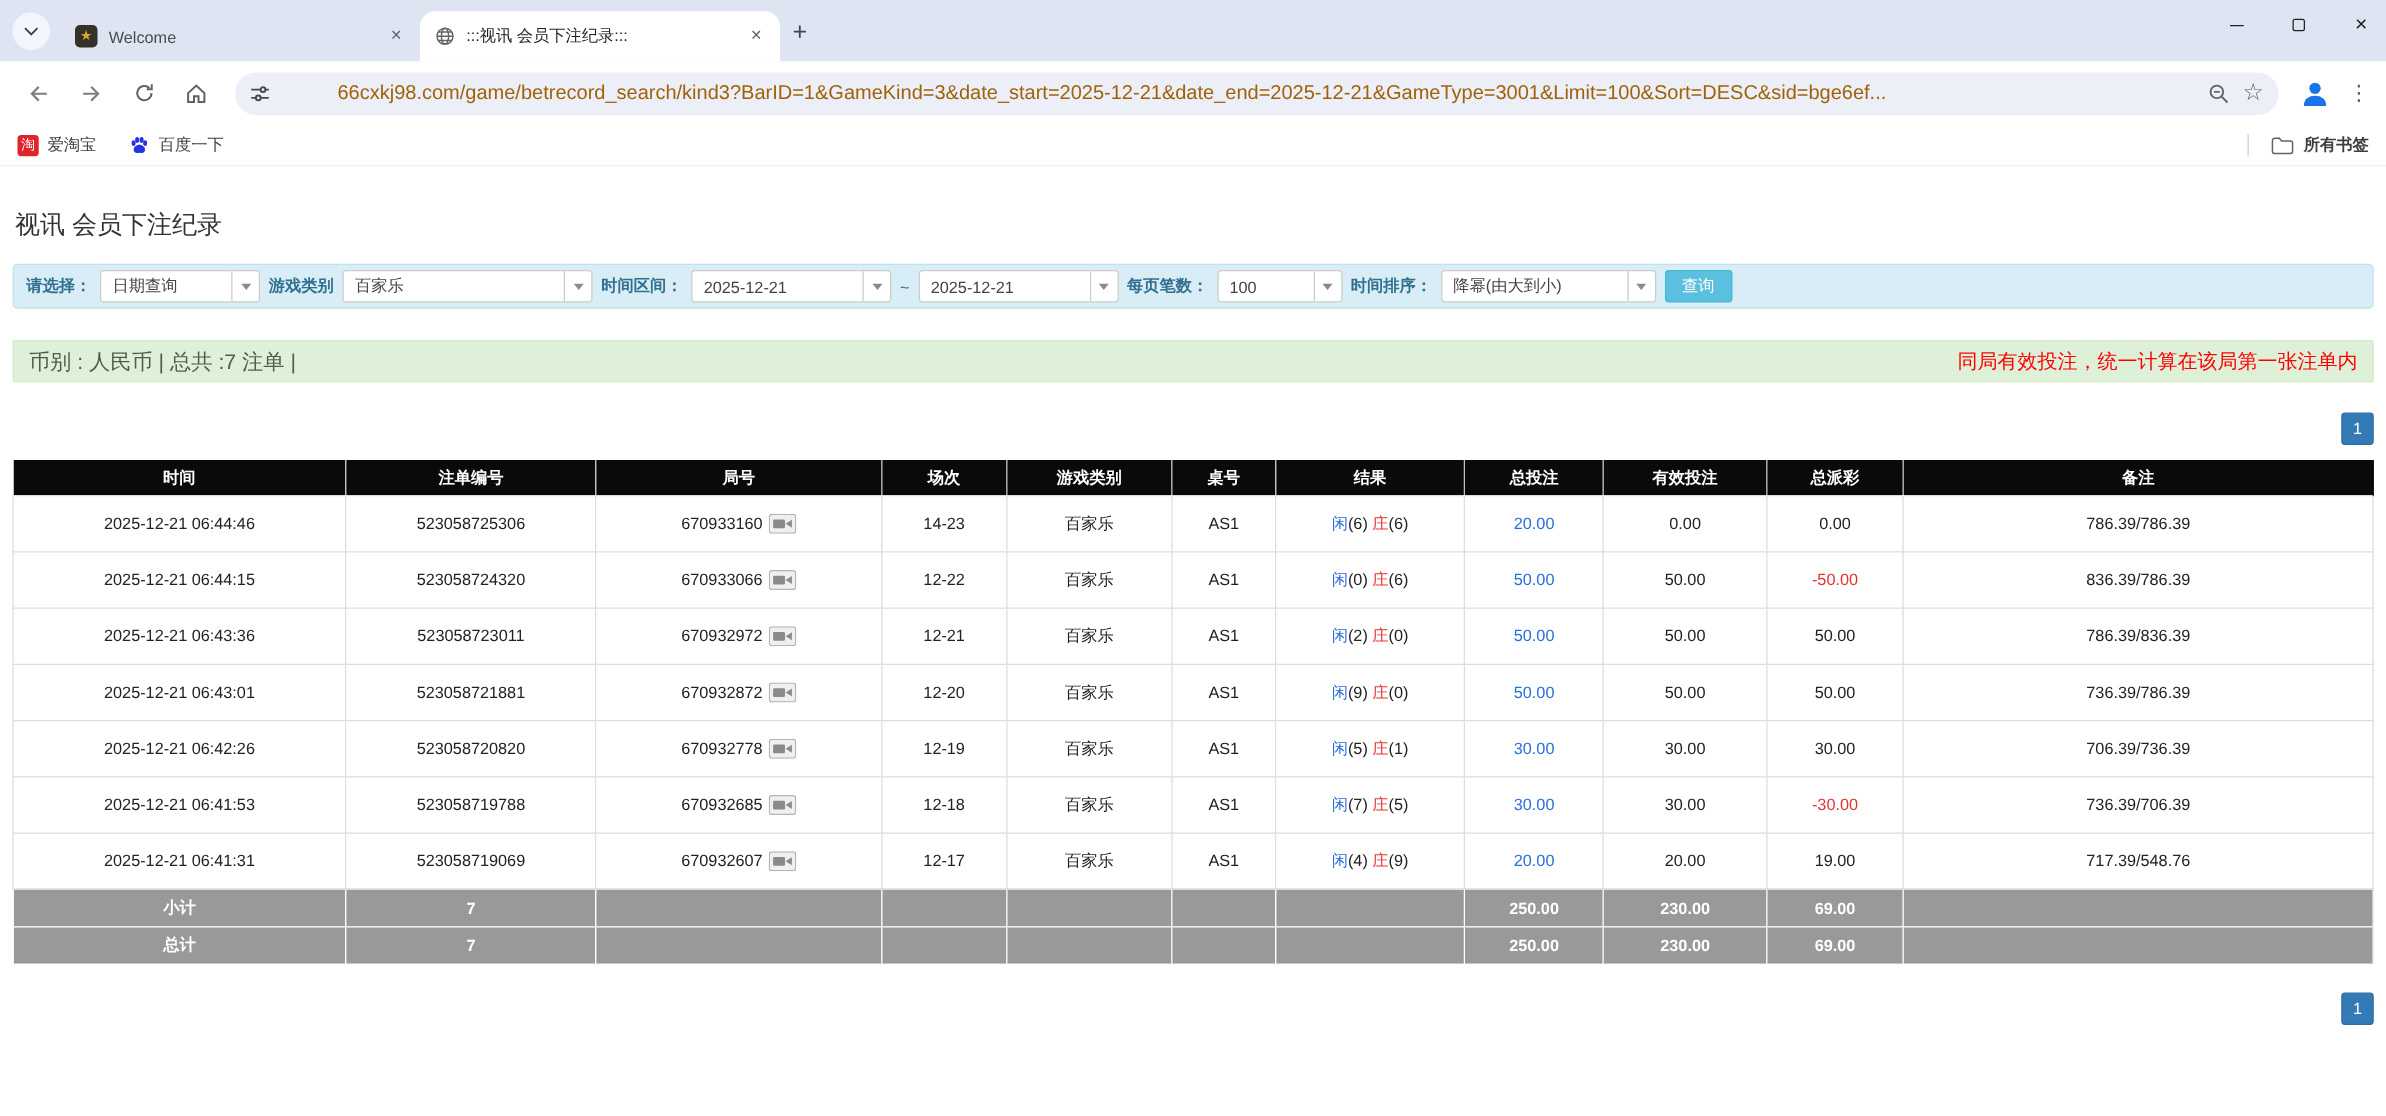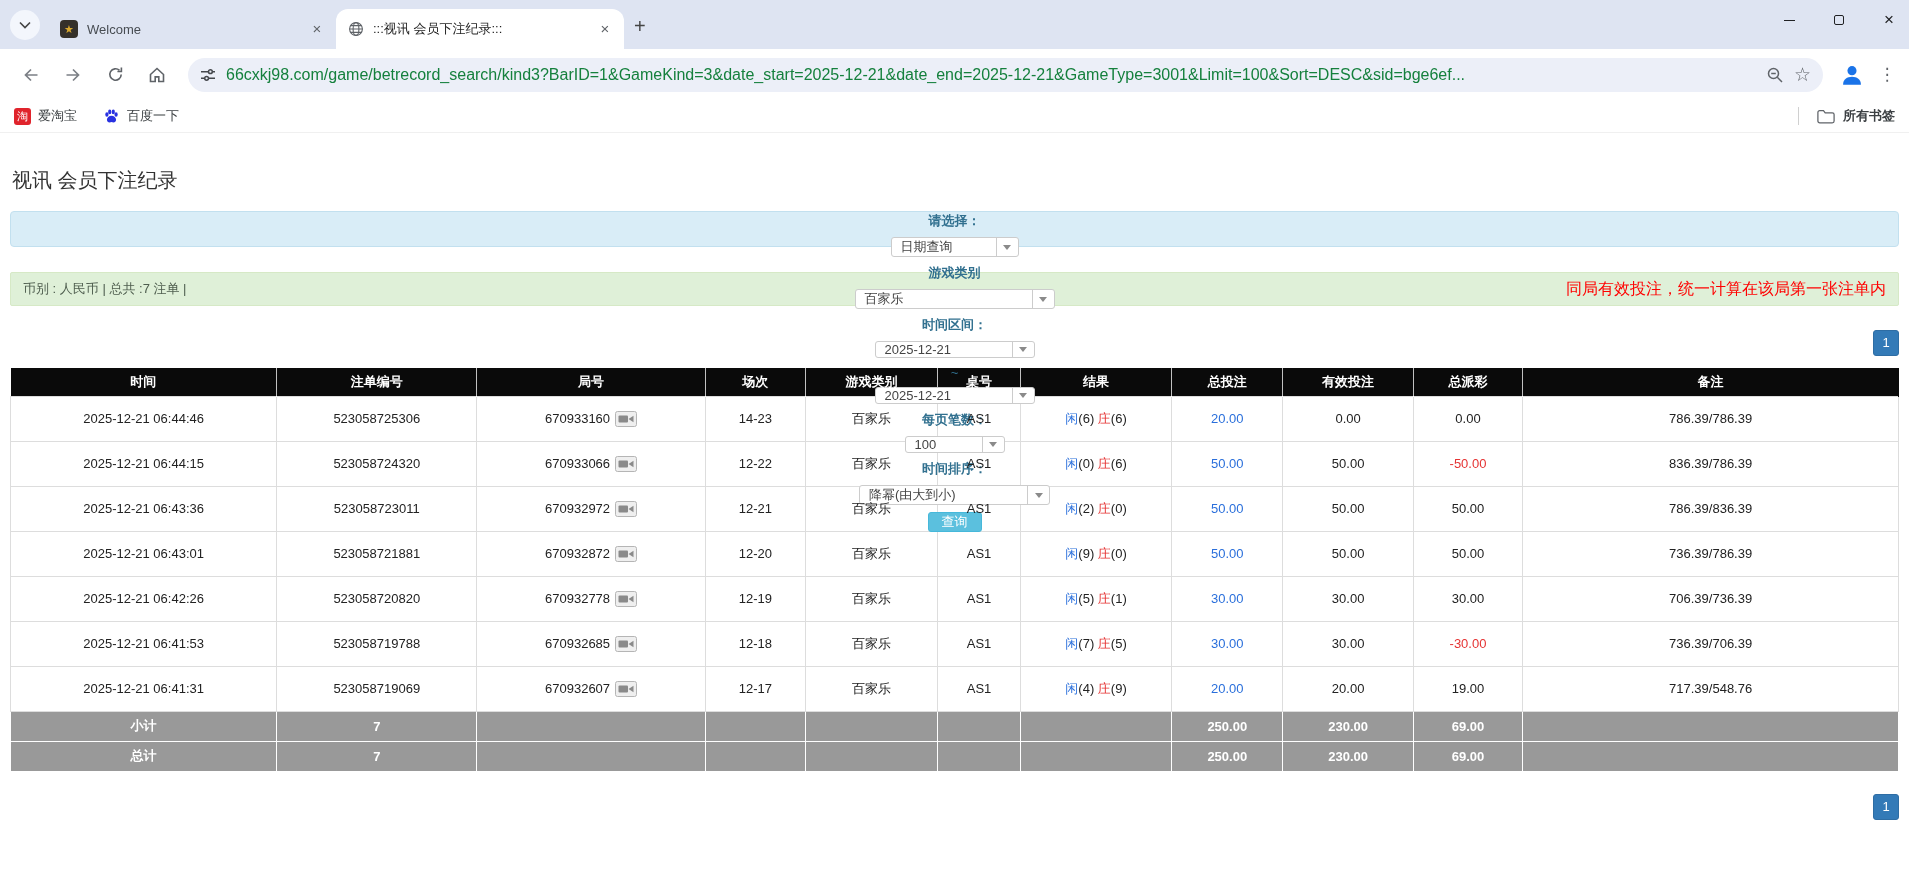--- a/index.html
+++ b/index.html
@@ -19,47 +19,47 @@
   .newtab-btn { font-size:20px; color:#444; margin:0 0 13px 10px; cursor:pointer; line-height:1; }
   .win-controls { position:absolute; right:10px; top:0; height:40px; display:flex; align-items:center; gap:30px; }
   .win-btn { width:20px; text-align:center; color:#202124; cursor:pointer; display:flex; align-items:center; justify-content:center; height:20px; }
   .wc-min { display:inline-block; width:11px; height:0; border-top:1.4px solid #202124; }
   .wc-max { display:inline-block; width:10px; height:10px; border:1.4px solid #202124; border-radius:2px; }
   .wc-close { font-size:17px; }
 
   .toolbar { height:51px; background:#fff; display:flex; align-items:center; padding:0 10px 0 14px; gap:8px; }
   .nav-btn { width:34px; height:34px; border-radius:17px; display:flex; align-items:center; justify-content:center; cursor:pointer; flex:0 0 auto; }
   .omnibox { flex:1; height:34px; background:#eceff8; border-radius:17px; display:flex; align-items:center; padding:0 12px 0 12px; gap:10px; margin:0 6px; min-width:0; }
-  .omnibox .url { flex:1; font-size:16px; color:#15803d; white-space:nowrap; overflow:hidden; }
+  .omnibox .url { flex:1; font-size:16px; color:#a16207; white-space:nowrap; overflow:hidden;margin-left:44px; }
   .omni-icon { display:flex; align-items:center; justify-content:center; cursor:pointer; flex:0 0 auto; }
   .star { font-size:19px; color:#5f6368; }
   .avatar { width:30px; height:30px; border-radius:15px; display:flex; align-items:center; justify-content:center; cursor:pointer; }
   .kebab { font-size:17px; color:#5f6368; width:24px; text-align:center; cursor:pointer; }
 
   .bookmarks { height:33px; background:#fff; display:flex; align-items:center; padding:0 14px; font-size:13px; color:#3c4043; border-bottom:1px solid #f0f0f0; }
   .bm-item { display:flex; align-items:center; gap:7px; margin-right:26px; cursor:pointer; }
   .bm-taobao-ic { width:17px; height:17px; background:#e0242c; border-radius:3px; color:#fff; font-size:11px; line-height:17px; text-align:center; }
   .bm-right { margin-left:auto; display:flex; align-items:center; gap:8px;font-weight:bold; }
   .bm-sep { width:1px; height:18px; background:#d0d0d0; margin-right:10px; }
 
   
   .content { background:#fff; }
   .page-title { margin:34px 12px 0 12px; font-size:20px; color:#333; line-height:26px; font-weight:400; }
 
-  .filterbar { margin:18px 10px 0; background:#d9edf7; border:1px solid #c2e0ef; border-radius:4px; height:36px; display:flex; align-items:center; padding:0 10px; gap:7px;flex-direction:column; }
+  .filterbar { margin:18px 10px 0; background:#d9edf7; border:1px solid #c2e0ef; border-radius:4px; height:36px; display:flex; align-items:center; padding:0 10px; gap:7px; }
   .f-label { color:#31708f; font-weight:bold; font-size:13px; white-space:nowrap; }
   .sel { background:#fff; border:1px solid #ccc; border-radius:3px; height:26px; display:flex; align-items:stretch; cursor:pointer; }
   .sel .sel-val { padding:0 9px; font-size:13px; color:#444; display:flex; align-items:center; white-space:nowrap; }
   .sel .sel-arrow { width:22px; border-left:1px solid #ccc; display:flex; align-items:center; justify-content:center; }
   .caret { width:0; height:0; border-left:4px solid transparent; border-right:4px solid transparent; border-top:5px solid #8a8a8a; }
   .tilde { color:#31708f; font-size:13px; }
   .btn-search { background:#5bc0de; border:1px solid #46b8da; color:#fff; font-size:13px; height:26px; padding:0 13px; border-radius:3px; cursor:pointer; }
 
   .summarybar { margin:25px 10px 0; background:#dff0d8; border:1px solid #d6e9c6; border-radius:2px; height:34px; display:flex; align-items:center; justify-content:space-between; padding:0 12px; }
-  .summary-left { font-size:13px; color:#4e5d4e; }
+  .summary-left { font-size:17px; color:#4e5d4e; }
   .summary-right { font-size:16px; color:#f00; }
 
   .pager { margin:24px 10px 0; text-align:right; }
   .pager.bottom { margin-top:22px; }
   .page-btn { display:inline-block; width:26px; height:26px; background:#337ab7; border:1px solid #2e6da4; border-radius:3px; color:#fff; font-size:13px; line-height:24px; text-align:center; cursor:pointer; }
 
   table.records { margin:12px 10px 0; width:1889px; border-collapse:collapse; table-layout:fixed; text-align:center; font-size:13px; }
   table.records th { background:#0a0a0a; color:#fff; font-weight:bold; height:28px; border-right:1px solid rgba(255,255,255,.75); font-size:13px; }
   table.records th:last-child { border-right:1px solid #0a0a0a; }
   table.records td { background:#fff; border:1px solid #ddd; height:45px; color:#222; }
@@ -228,21 +228,21 @@
 
     <span class="f-label">每页笔数：</span>
     <span class="sel" style="width:100px">
       <span class="sel-val" style="flex:1">100</span>
       <span class="sel-arrow">
           <span class="caret"></span>
         </span>
     </span>
 
     <span class="f-label">时间排序：</span>
-    <span class="sel" style="width:191px">
+    <span class="sel" style="width:172px">
       <span class="sel-val" style="flex:1">降幂(由大到小)</span>
       <span class="sel-arrow">
           <span class="caret"></span>
         </span>
     </span>
 
     <button class="btn-search">查询</button>
   </div>
 
   <div class="summarybar">

